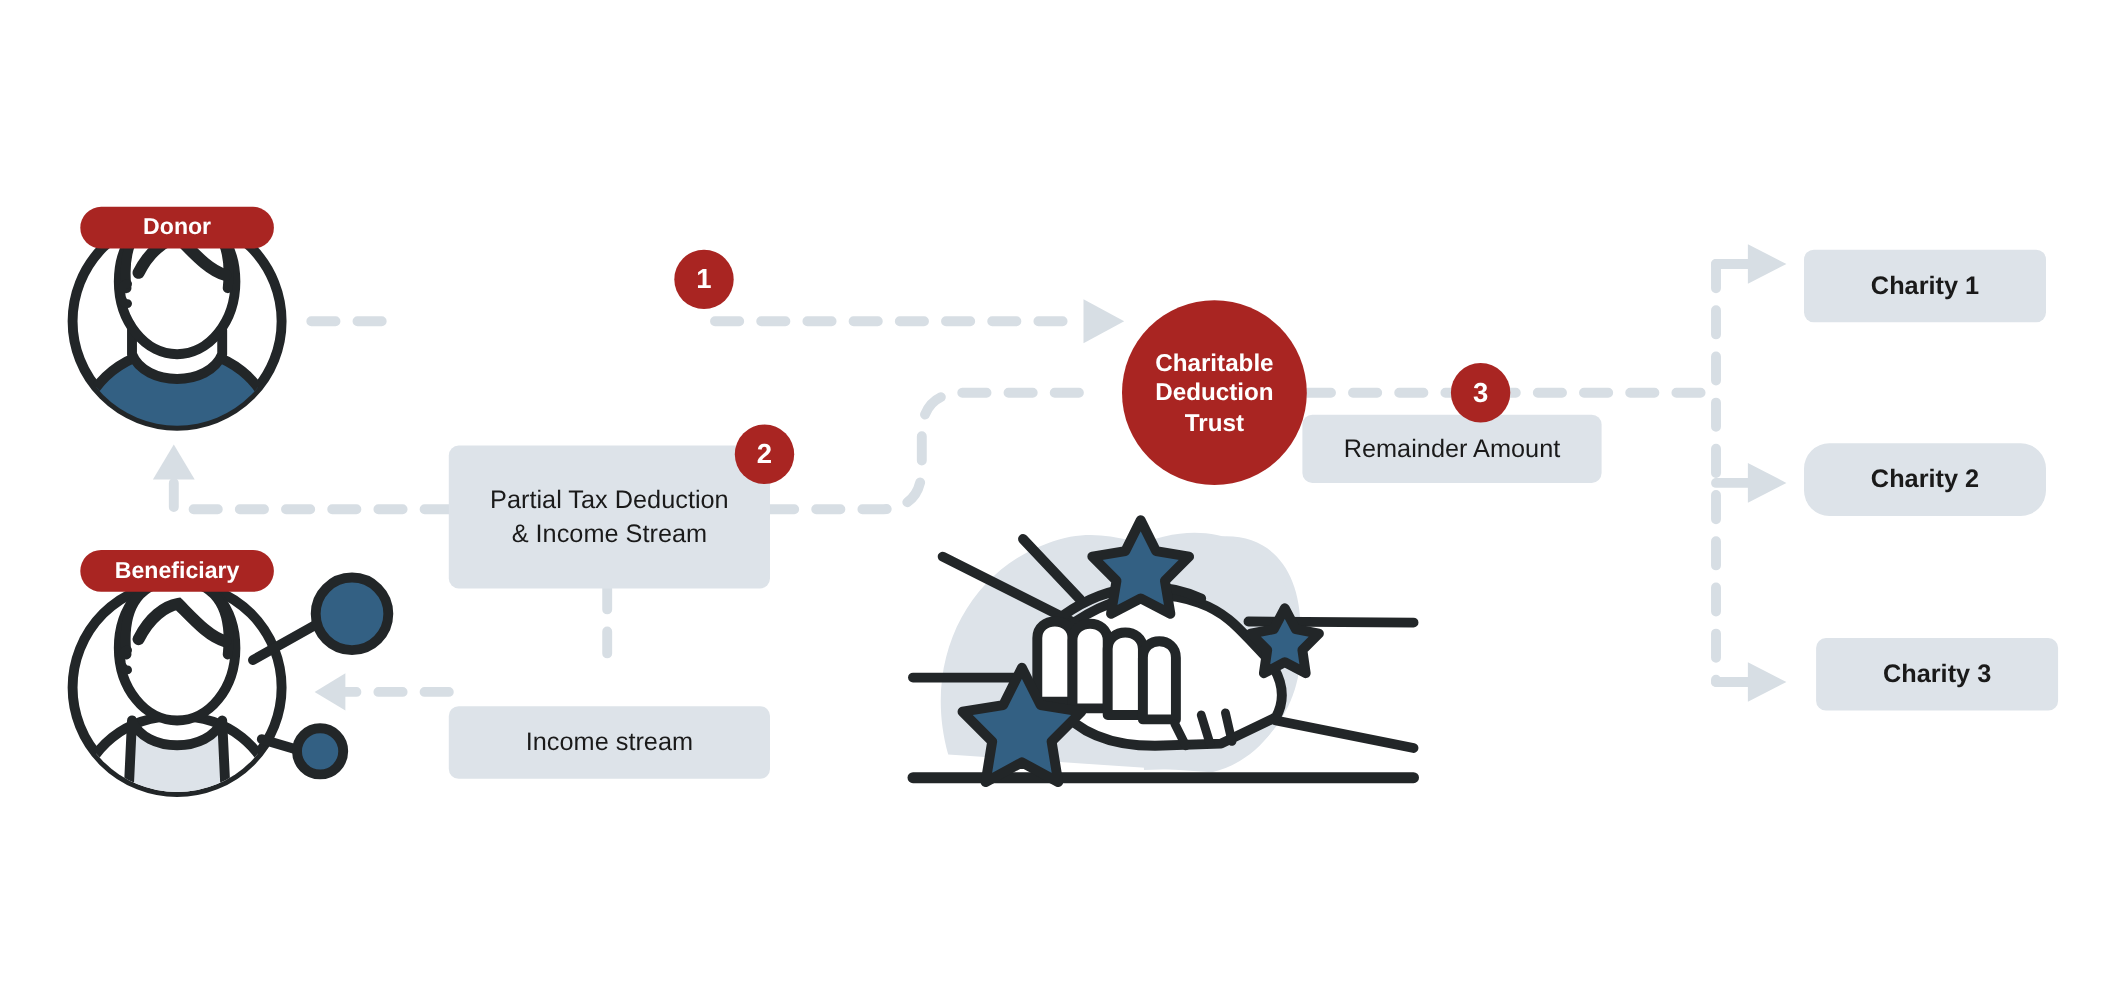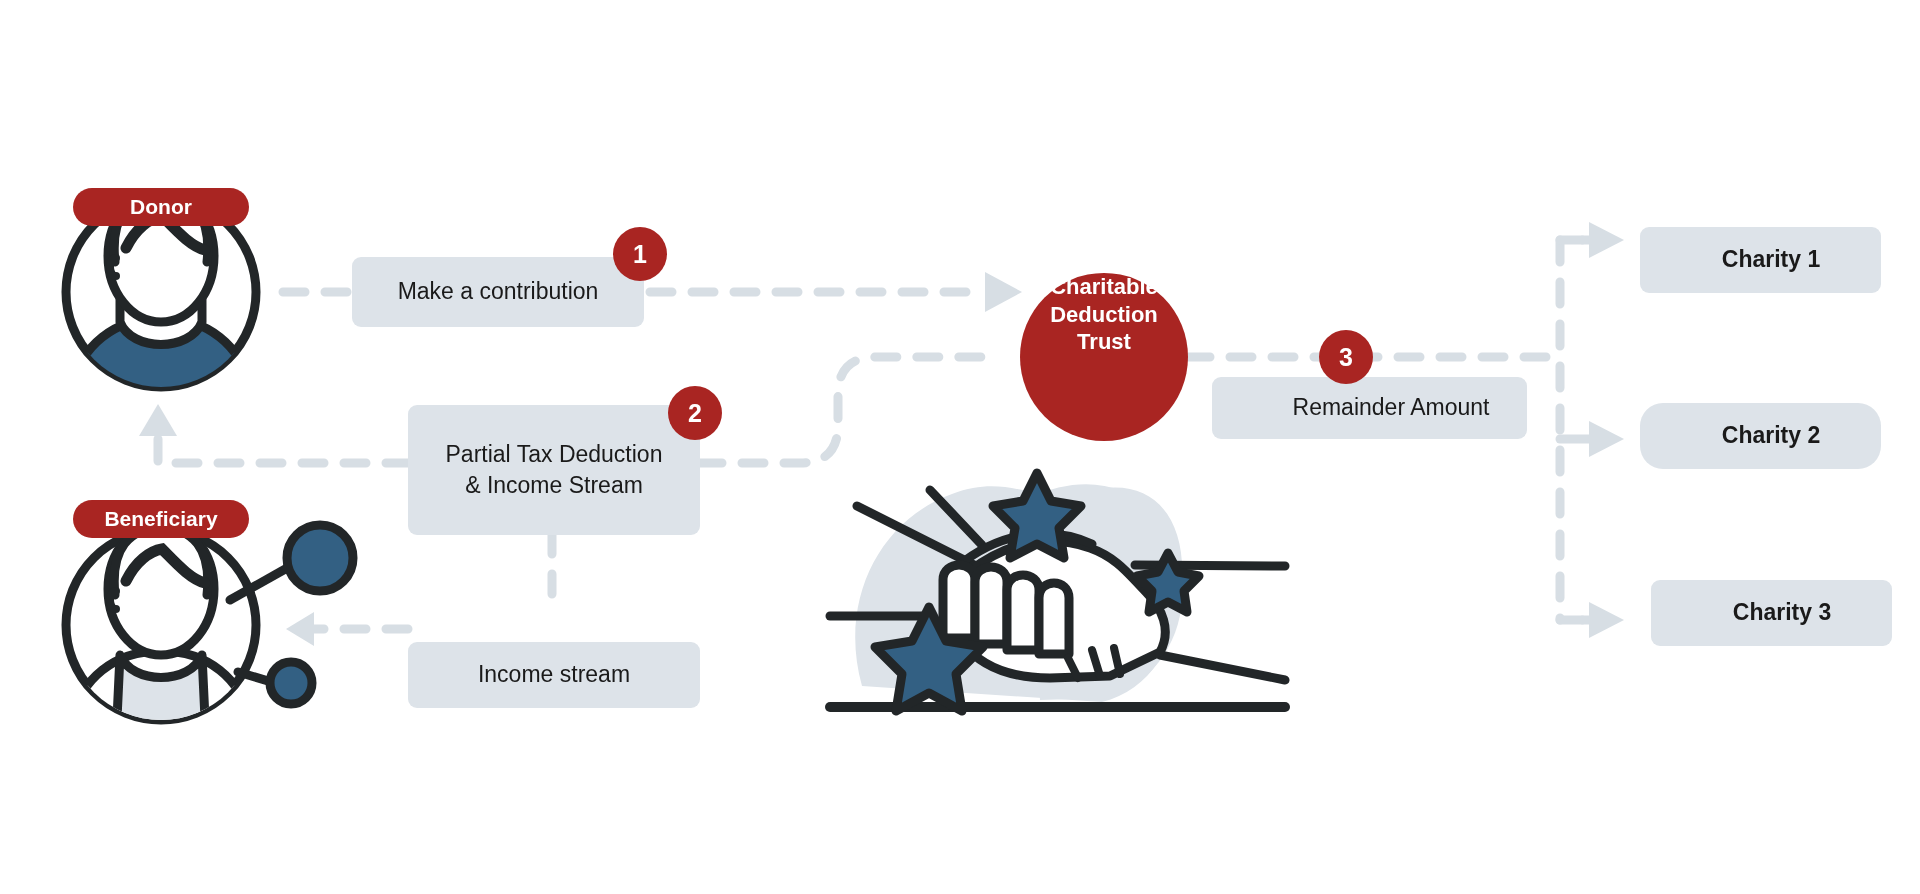--- a/index.html
+++ b/index.html
@@ -47,21 +47,21 @@
     border-radius: 9px;
     color: #1a1a1a;
     font-size: 23px;
     display: flex;
     align-items: center;
     justify-content: center;
     text-align: center;
     line-height: 1.35;
     z-index: 4;
   }
-  .info-box.bold { font-weight: bold; padding-left: 21px; }
+  .info-box.bold { font-weight: bold; }
 
   
   .step-badge {
     position: absolute;
     background: #a92522;
     color: #ffffff;
     border-radius: 50%;
     width: 54px;
     height: 54px;
     line-height: 54px;
@@ -73,21 +73,21 @@
 
   
   .trust-circle {
     position: absolute;
     background: #a92522;
     color: #ffffff;
     border-radius: 50%;
     width: 168px;
     height: 168px;
     display: flex;
-    align-items: flex-start;
+    align-items: center;
     justify-content: center;
     text-align: center;
     font-weight: bold;
     font-size: 22px;
     line-height: 1.25;
     z-index: 7;
   }
   .trust-circle span { display: block; }
 </style>
 </head>
@@ -207,44 +207,41 @@
         <path d="M 1037 473 L 1051 501 L 1081 506 L 1059 528 L 1064 558 L 1037 544 L 1010 558 L 1015 528 L 993 506 L 1023 501 Z"></path>
         <path d="M 1168 553 L 1178 572 L 1199 576 L 1184 591 L 1187 612 L 1168 602 L 1149 612 L 1152 591 L 1137 576 L 1158 572 Z"></path>
         <path d="M 929 607 L 946 641 L 983 647 L 956 674 L 962 711 L 929 693 L 896 711 L 902 674 L 875 647 L 912 641 Z"></path>
       </g>
     </g>
   </svg>
 
   <div class="role-pill" style="left:73px; top:188px; width:176px;">Donor</div>
   <div class="role-pill" style="left:73px; top:500px; width:176px;">Beneficiary</div>
 
-  <div class="info-box" style="left:352px; top:257px; width:292px; height:70px;">
-    <span>Make a contribution</span>
-  </div>
   <div class="step-badge" style="left:613px; top:227px;">1</div>
 
   <div class="info-box" style="left:408px; top:405px; width:292px; height:130px; flex-direction:column;">
     <span>Partial Tax Deduction</span>
     <span>&amp; Income Stream</span>
   </div>
   <div class="step-badge" style="left:668px; top:386px;">2</div>
 
   <div class="info-box" style="left:408px; top:598px; width:292px; height:66px;margin-top:44px;">
     <span>Income stream</span>
   </div>
 
   <div class="trust-circle" style="left:1020px; top:273px;">
     <div>
       <span>Charitable</span>
       <span>Deduction</span>
       <span>Trust</span>
     </div>
   </div>
 
-  <div class="info-box" style="left:1212px; top:377px; width:272px; height:62px;padding-left:43px;">
+  <div class="info-box" style="left:1184px; top:377px; width:272px; height:62px;">
     <span>Remainder Amount</span>
   </div>
   <div class="step-badge" style="left:1319px; top:330px;">3</div>
 
   <div class="info-box bold" style="left:1640px; top:227px; width:220px; height:66px;">
     <span>Charity 1</span>
   </div>
   <div class="info-box bold" style="left:1640px; top:403px; width:220px; height:66px;border-radius:23px;">
     <span>Charity 2</span>
   </div>

